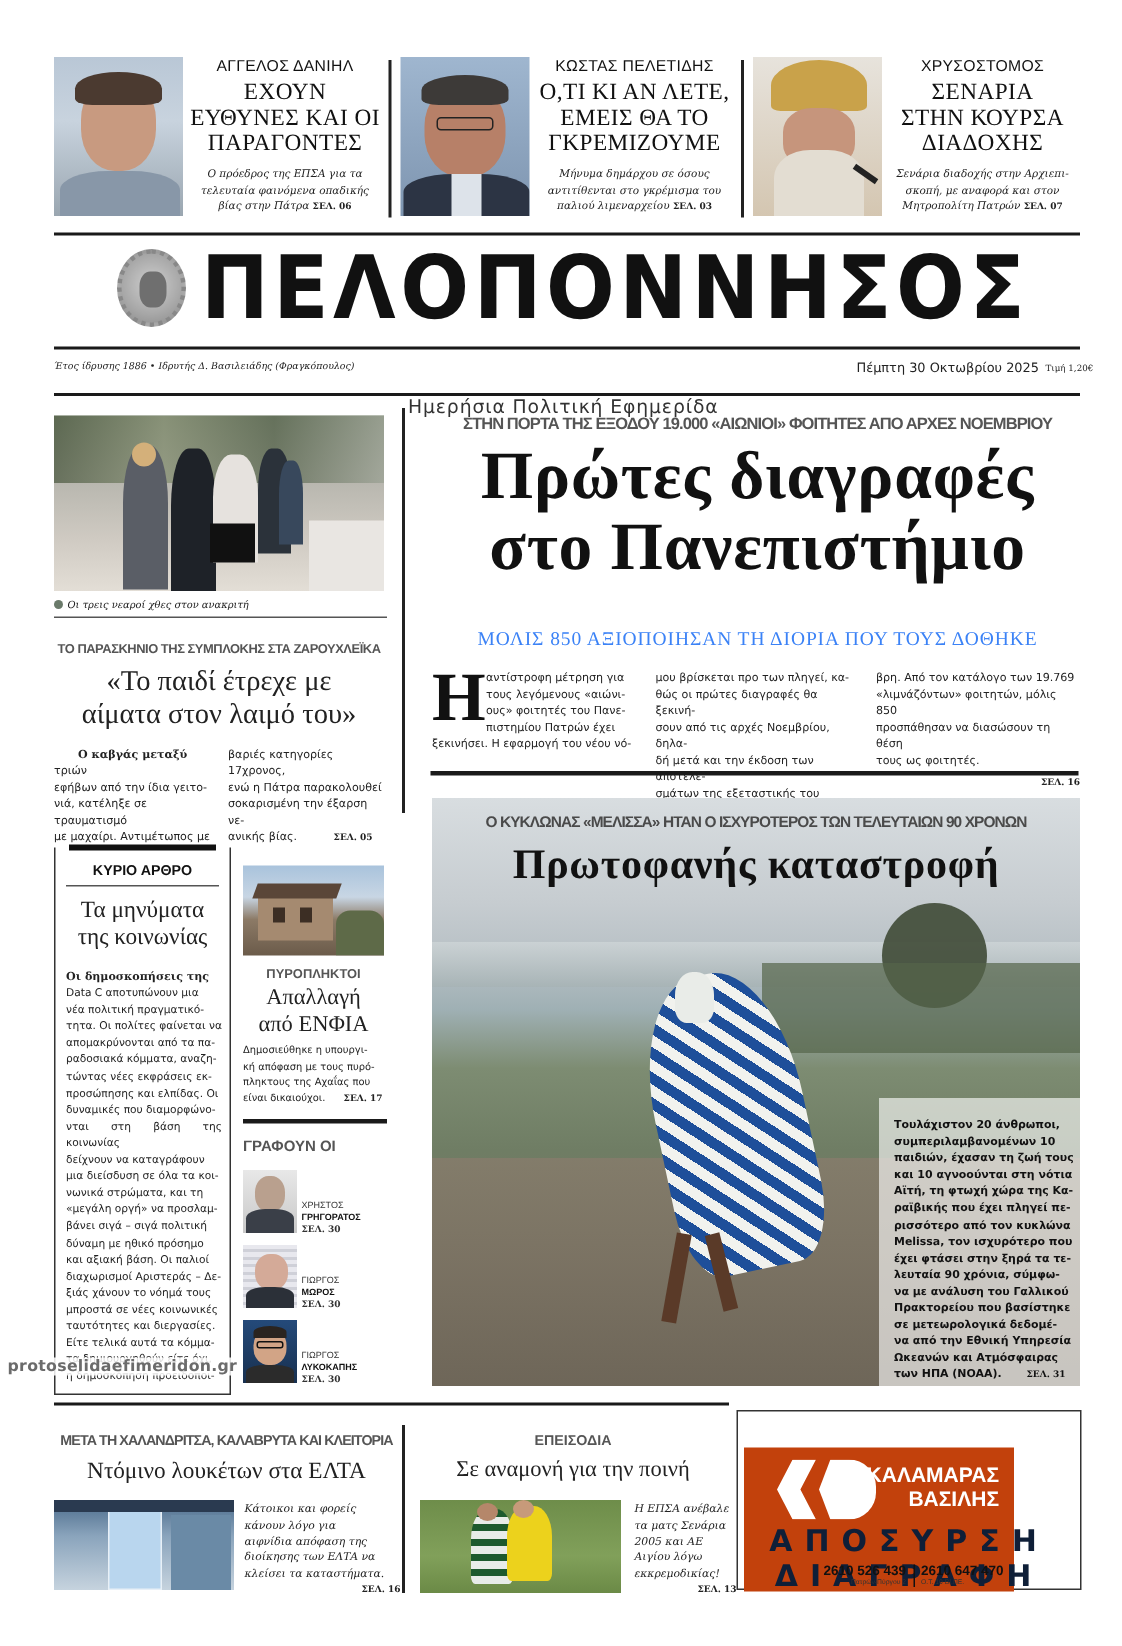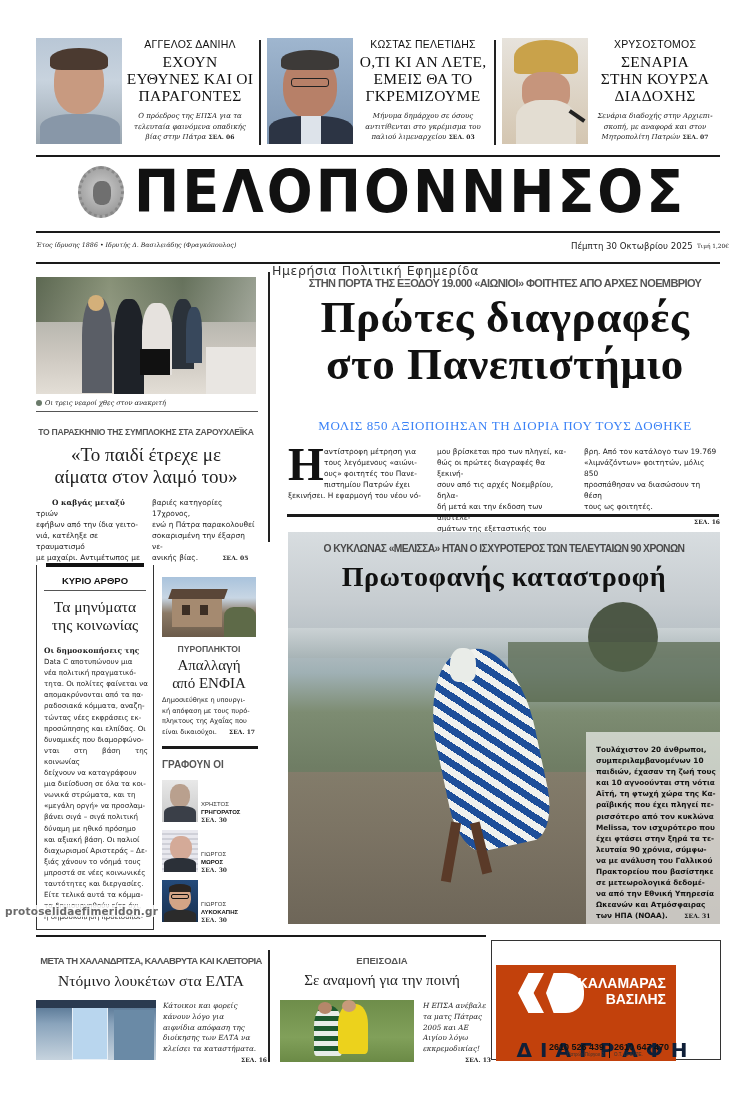--- a/index.html
+++ b/index.html
@@ -317,37 +317,38 @@
 <div class="abs kicker" style="left:278px;top:955px;width:208px;font-size:9.5px;">ΕΠΕΙΣΟΔΙΑ</div>
 <div class="abs serif" style="left:278px;top:972px;width:208px;text-align:center;font-size:15px;color:#222;white-space:nowrap;">Σε αναμονή για την ποινή</div>
 <div class="photo" style="left:280px;top:1000px;width:134px;height:62px;background:linear-gradient(180deg,#6e8d4a 0%,#81a05a 60%,#6b8a46 100%);">
   <div style="position:absolute;left:34px;top:6px;width:28px;height:50px;border-radius:40% 40% 10% 10%;background:repeating-linear-gradient(180deg,#1d5a2e 0,#1d5a2e 5px,#e8ece8 5px,#e8ece8 10px);"></div>
   <div style="position:absolute;left:58px;top:4px;width:30px;height:50px;border-radius:40% 40% 10% 10%;background:#ecd21c;"></div>
   <div style="position:absolute;left:62px;top:0;width:14px;height:12px;border-radius:50%;background:#c79a7a;"></div>
   <div style="position:absolute;left:38px;top:2px;width:14px;height:12px;border-radius:50%;background:#b5876a;"></div>
 </div>
 <div class="abs italic-text" style="left:423px;top:1001px;width:68px;font-size:7.2px;line-height:10.8px;">
   <div>Η ΕΠΣΑ ανέβαλε</div>
-  <div>τα ματς Πάτρας</div>
+  <div>τα ματς Σενάρια</div>
   <div>2005 και ΑΕ</div>
   <div>Αιγίου λόγω</div>
   <div>εκκρεμοδικίας!</div>
   <div class="sel" style="text-align:right;">ΣΕΛ. 13</div>
 </div>
 
 <div class="ad-box">
   <div class="ad-blue">
     <div style="position:absolute;left:22px;top:8px;width:66px;height:40px;">
       <div style="position:absolute;left:0;top:0;width:26px;height:40px;background:#fff;clip-path:polygon(40% 0,100% 0,60% 50%,100% 100%,40% 100%,0 50%);"></div>
       <div style="position:absolute;left:28px;top:0;width:38px;height:40px;background:#fff;border-radius:0 18px 18px 0;clip-path:polygon(20% 0,100% 0,100% 100%,20% 100%,0 50%);"></div>
     </div>
     <div style="position:absolute;right:10px;top:10px;text-align:right;font-family:'Liberation Sans',sans-serif;font-weight:bold;font-size:14px;line-height:16px;color:#fff;">
       <div>ΚΑΛΑΜΑΡΑΣ</div>
       <div>ΒΑΣΙΛΗΣ</div>
     </div>
+    <div style="position:absolute;left:0;top:50px;width:220px;text-align:center;font-family:'DejaVu Sans',sans-serif;font-weight:bold;font-size:20px;letter-spacing:8px;color:#0f1f38;">ΑΠΟΣΥΡΣΗ</div>
     <div style="position:absolute;left:0;top:73px;width:220px;text-align:center;font-family:'DejaVu Sans',sans-serif;font-weight:bold;font-size:20px;letter-spacing:8px;color:#0f1f38;">ΔΙΑΓΡΑΦΗ</div>
   </div>
   <div style="position:absolute;left:28px;top:101px;text-align:right;width:84px;font-family:'Liberation Sans',sans-serif;">
     <div style="font-size:9px;font-weight:bold;color:#111;">2610 526 439</div>
     <div style="font-size:4.5px;color:#333;">Πατρών-Πύργου 2</div>
   </div>
   <div style="position:absolute;left:117px;top:102px;width:1px;height:15px;background:#111;"></div>
   <div style="position:absolute;left:122px;top:101px;font-family:'Liberation Sans',sans-serif;">
     <div style="font-size:9px;font-weight:bold;color:#111;">2610 647 470</div>
     <div style="font-size:4.5px;color:#333;">Ο.Τ. 10 ΒΙ.ΠΕ.</div>

